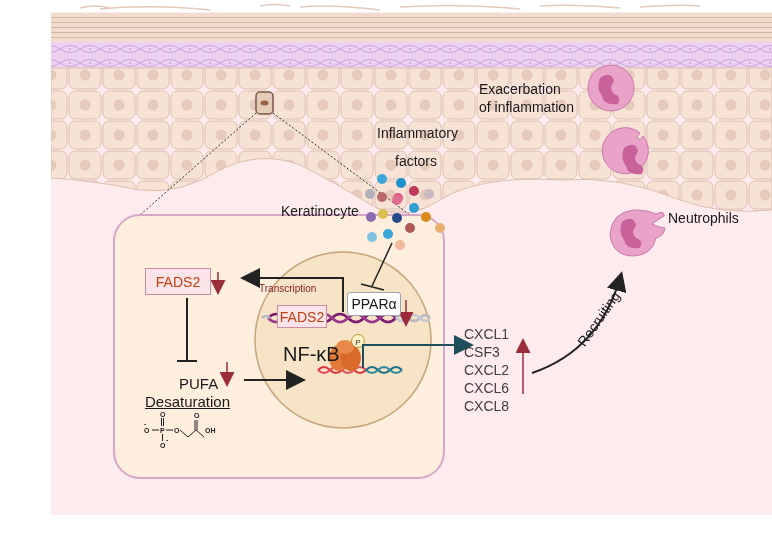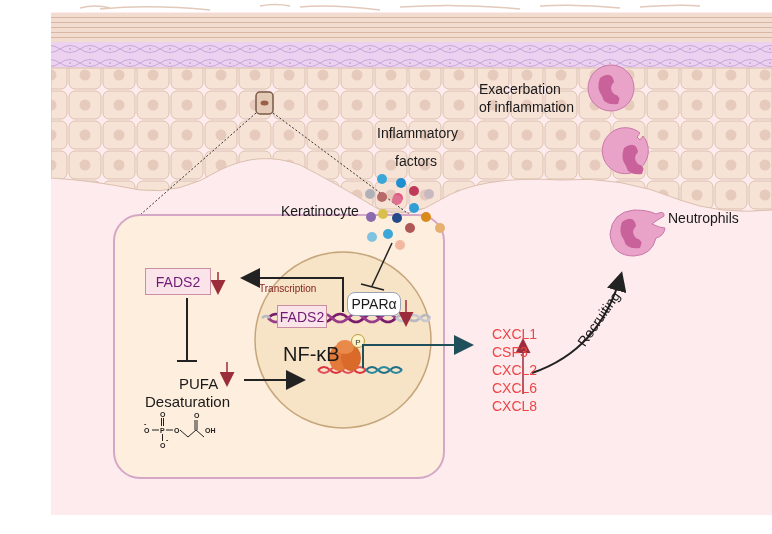--- a/index.html
+++ b/index.html
@@ -1,24 +1,24 @@
 <!DOCTYPE html>
 <html><head>
 <meta charset="utf-8">
 <style>
   html, body { margin:0; padding:0; background:#ffffff; }
   body { width:772px; height:534px; position:relative; overflow:hidden;
          font-family:"Liberation Sans", sans-serif; }
   #stage { position:absolute; left:0; top:0; width:772px; height:534px; }
   .lbl { position:absolute; color:#1a1a1a; white-space:nowrap; }
   .gene-box { position:absolute; background:#fbe3ea; border:1.5px solid #c98ea2;
-              border-radius:0; font-size:14px; color:#701a75;
+              border-radius:0; font-size:14px; color:#c2410c;
               display:flex; align-items:center; justify-content:center; }
   .ppar-box { position:absolute; background:#ffffff; border:1.5px solid #9aa3b5;
-              border-radius:8px; font-size:14px; color:#1a1a1a;
+              border-radius:3px; font-size:14px; color:#1a1a1a;
               display:flex; align-items:center; justify-content:center; }
 </style>
 </head>
 <body>
 
 <div id="stage">
 <svg width="772" height="534" viewBox="0 0 772 534" xmlns="http://www.w3.org/2000/svg">
   <defs>
     <pattern id="cells" x="0" y="0" width="34" height="30" patternUnits="userSpaceOnUse">
       <rect x="1" y="1" width="32" height="28" rx="6" fill="#f7e2d6" stroke="#dcc0ae" stroke-width="1"></rect>
@@ -187,28 +187,28 @@
 
 
 <div class="lbl" style="left:479px;top:81px;font-size:14px;">Exacerbation</div>
 <div class="lbl" style="left:479px;top:99px;font-size:14px;">of inflammation</div>
 <div class="lbl" style="left:377px;top:125px;font-size:14px;">Inflammatory</div>
 <div class="lbl" style="left:395px;top:153px;font-size:14px;">factors</div>
 <div class="lbl" style="left:237px;top:203px;font-size:14px;margin-left:44px;">Keratinocyte</div>
 <div class="lbl" style="left:668px;top:210px;font-size:14px;">Neutrophils</div>
 <div class="lbl" style="left:259px;top:283px;font-size:10px;color:#7f1d1d;">Transcription</div>
 <div class="lbl" style="left:179px;top:375px;font-size:15px;">PUFA</div>
-<div class="lbl" style="left:145px;top:393px;font-size:15px;">Desaturation</div>
+<div class="lbl" style="left:145px;top:393px;font-size:15px;text-decoration:underline;">Desaturation</div>
 <div class="lbl" style="left:283px;top:343px;font-size:20px;">NF-κB</div>
 <div class="lbl" style="left:574px;top:340px;font-size:14px;transform:rotate(-55deg);transform-origin:left top;">Recruiting</div>
 
 <div class="gene-box" style="left:145px;top:268px;width:64px;height:25px;">FADS2</div>
 <div class="gene-box" style="left:277px;top:305px;width:48px;height:21px;">FADS2</div>
 <div class="ppar-box" style="left:347px;top:292px;width:52px;height:22px;">PPARα</div>
 
-<div style="position:absolute;left:464px;top:325px;font-size:14px;line-height:18px;color:#ef4444;margin-left:28px;">
+<div style="position:absolute;left:464px;top:325px;font-size:14px;line-height:18px;color:#404040;">
   <div>CXCL1</div>
   <div>CSF3</div>
   <div>CXCL2</div>
   <div>CXCL6</div>
   <div>CXCL8</div>
 </div>
 </div>
 
 </body></html>

